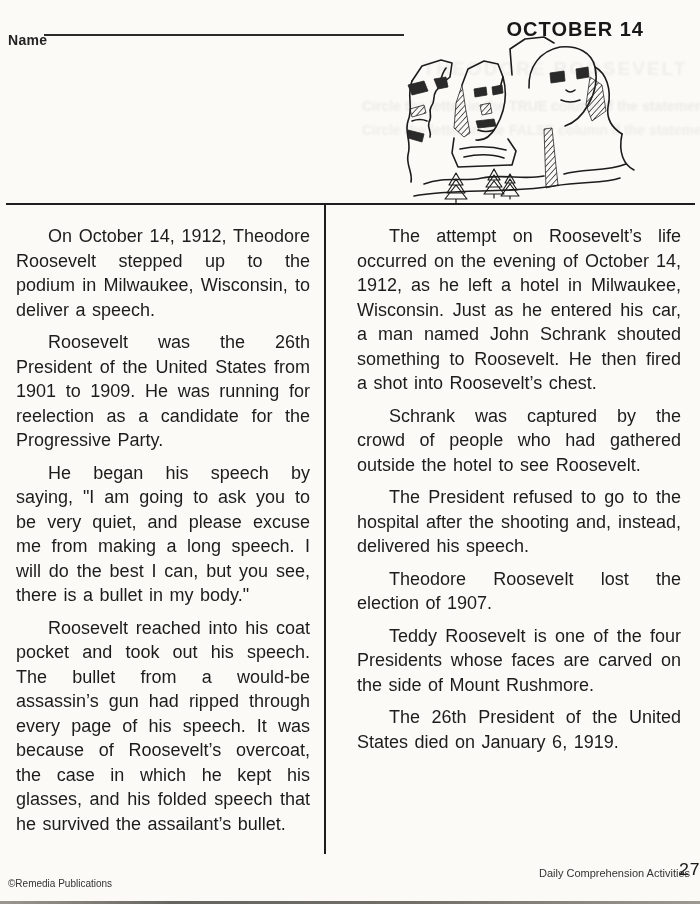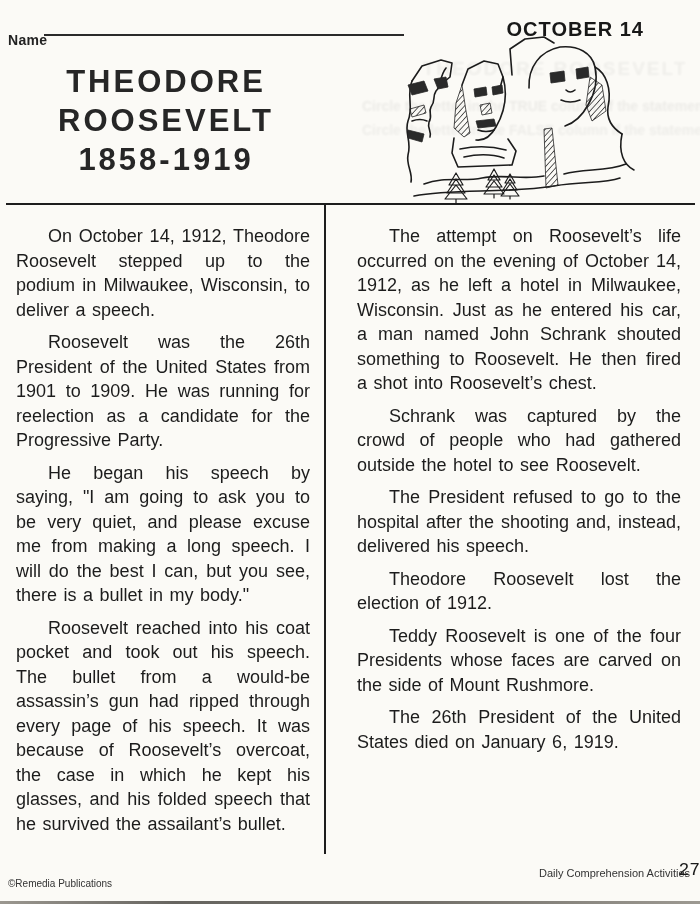--- a/index.html
+++ b/index.html
@@ -93,25 +93,20 @@
   <div class="ghost ghost-2">Circle the letter in the TRUE column if the statement is true.</div>
   <div class="ghost ghost-3">Circle the letter in the FALSE column if the statement is false.</div>
 
   <div class="name-row">
     <span class="name-label">Name</span>
   </div>
   <div class="name-line"></div>
 
   <div class="date-label">OCTOBER 14</div>
 
-  <div class="title-block">
-    <div>THEODORE</div>
-    <div>ROOSEVELT</div>
-    <div>1858-1919</div>
-  </div>
 
   <svg class="rushmore" viewBox="0 0 250 172" aria-hidden="true">
     <defs>
       <pattern id="hch" width="4.2" height="4.2" patternUnits="userSpaceOnUse" patternTransform="rotate(42)">
         <line x1="0" y1="0" x2="0" y2="4.2" stroke="#2c2c2c" stroke-width="1.5"></line>
       </pattern>
     </defs>
     <g fill="none" stroke="#1c1c1c" stroke-width="1.6" stroke-linecap="round" stroke-linejoin="round">
 
       <path d="M18,48 L28,33 L47,27 L58,30 L56,44 L45,53"></path>
@@ -173,21 +168,21 @@
     <p>On October 14, 1912, Theodore Roosevelt stepped up to the podium in Milwaukee, Wisconsin, to deliver a speech.</p>
     <p>Roosevelt was the 26th President of the United States from 1901 to 1909.  He was running for reelection as a candidate for the Progressive Party.</p>
     <p>He began his speech by saying, "I am going to ask you to be very quiet, and please excuse me from making a long speech. I will do the best I can, but you see, there is a bullet in my body."</p>
     <p>Roosevelt reached into his coat pocket and took out his speech.  The bullet from a would-be assassin’s gun had ripped through every page of his speech. It was because of Roosevelt’s overcoat, the case in which he kept his glasses, and his folded speech that he survived the assailant’s bullet.</p>
   </div>
 
   <div class="column col-right">
     <p>The attempt on Roosevelt’s life occurred on the evening of October 14, 1912, as he left a hotel in Milwaukee, Wisconsin. Just as he entered his car, a man named John Schrank shouted something to Roosevelt. He then fired a shot into Roosevelt’s chest.</p>
     <p>Schrank was captured by the crowd of people who had gathered outside the hotel to see Roosevelt.</p>
     <p>The President refused to go to the hospital after the shooting and, instead, delivered his speech.</p>
-    <p>Theodore Roosevelt lost the election of 1912.</p>
+    <p>Theodore Roosevelt lost the election of 1907.</p>
     <p>Teddy Roosevelt is one of the four Presidents whose faces are carved on the side of Mount Rushmore.</p>
     <p>The 26th President of the United States died on January 6, 1919.</p>
   </div>
 
   <div class="footer-copyright">©Remedia Publications</div>
   <div class="footer-page">27</div>
   <div class="footer-series">Daily Comprehension Activities</div>
 
   <div class="scan-edge"></div>
 </div>

